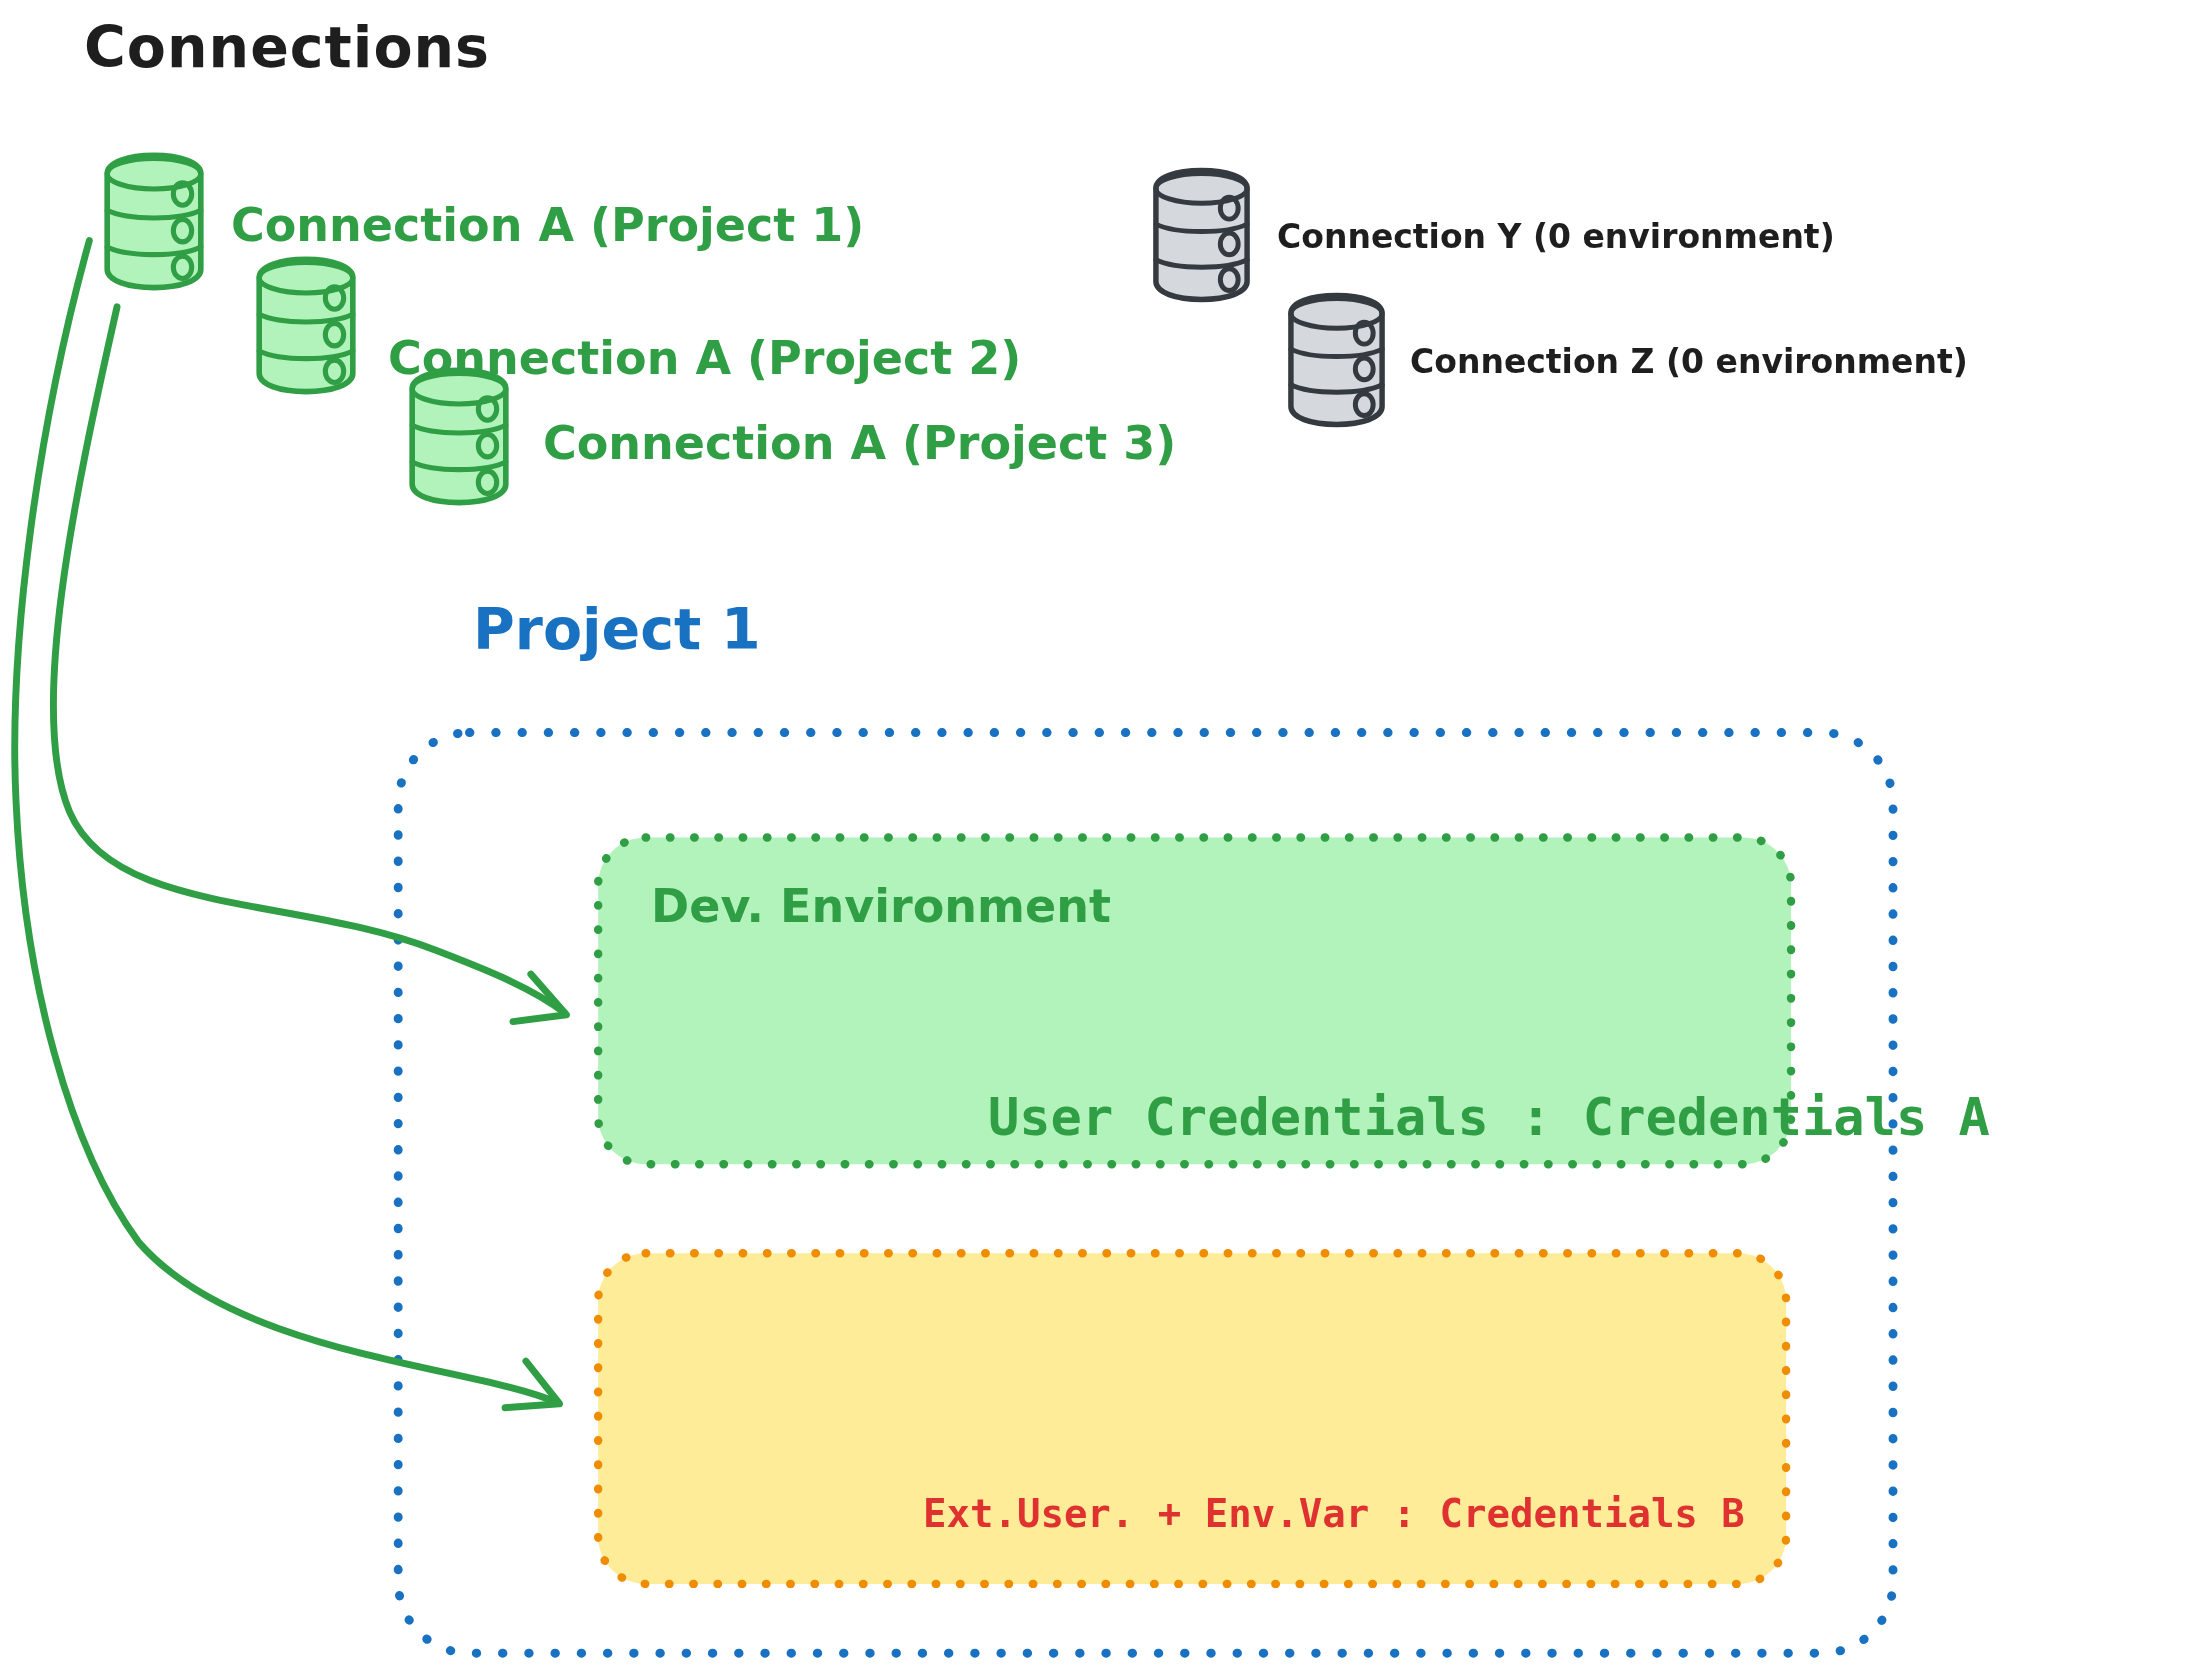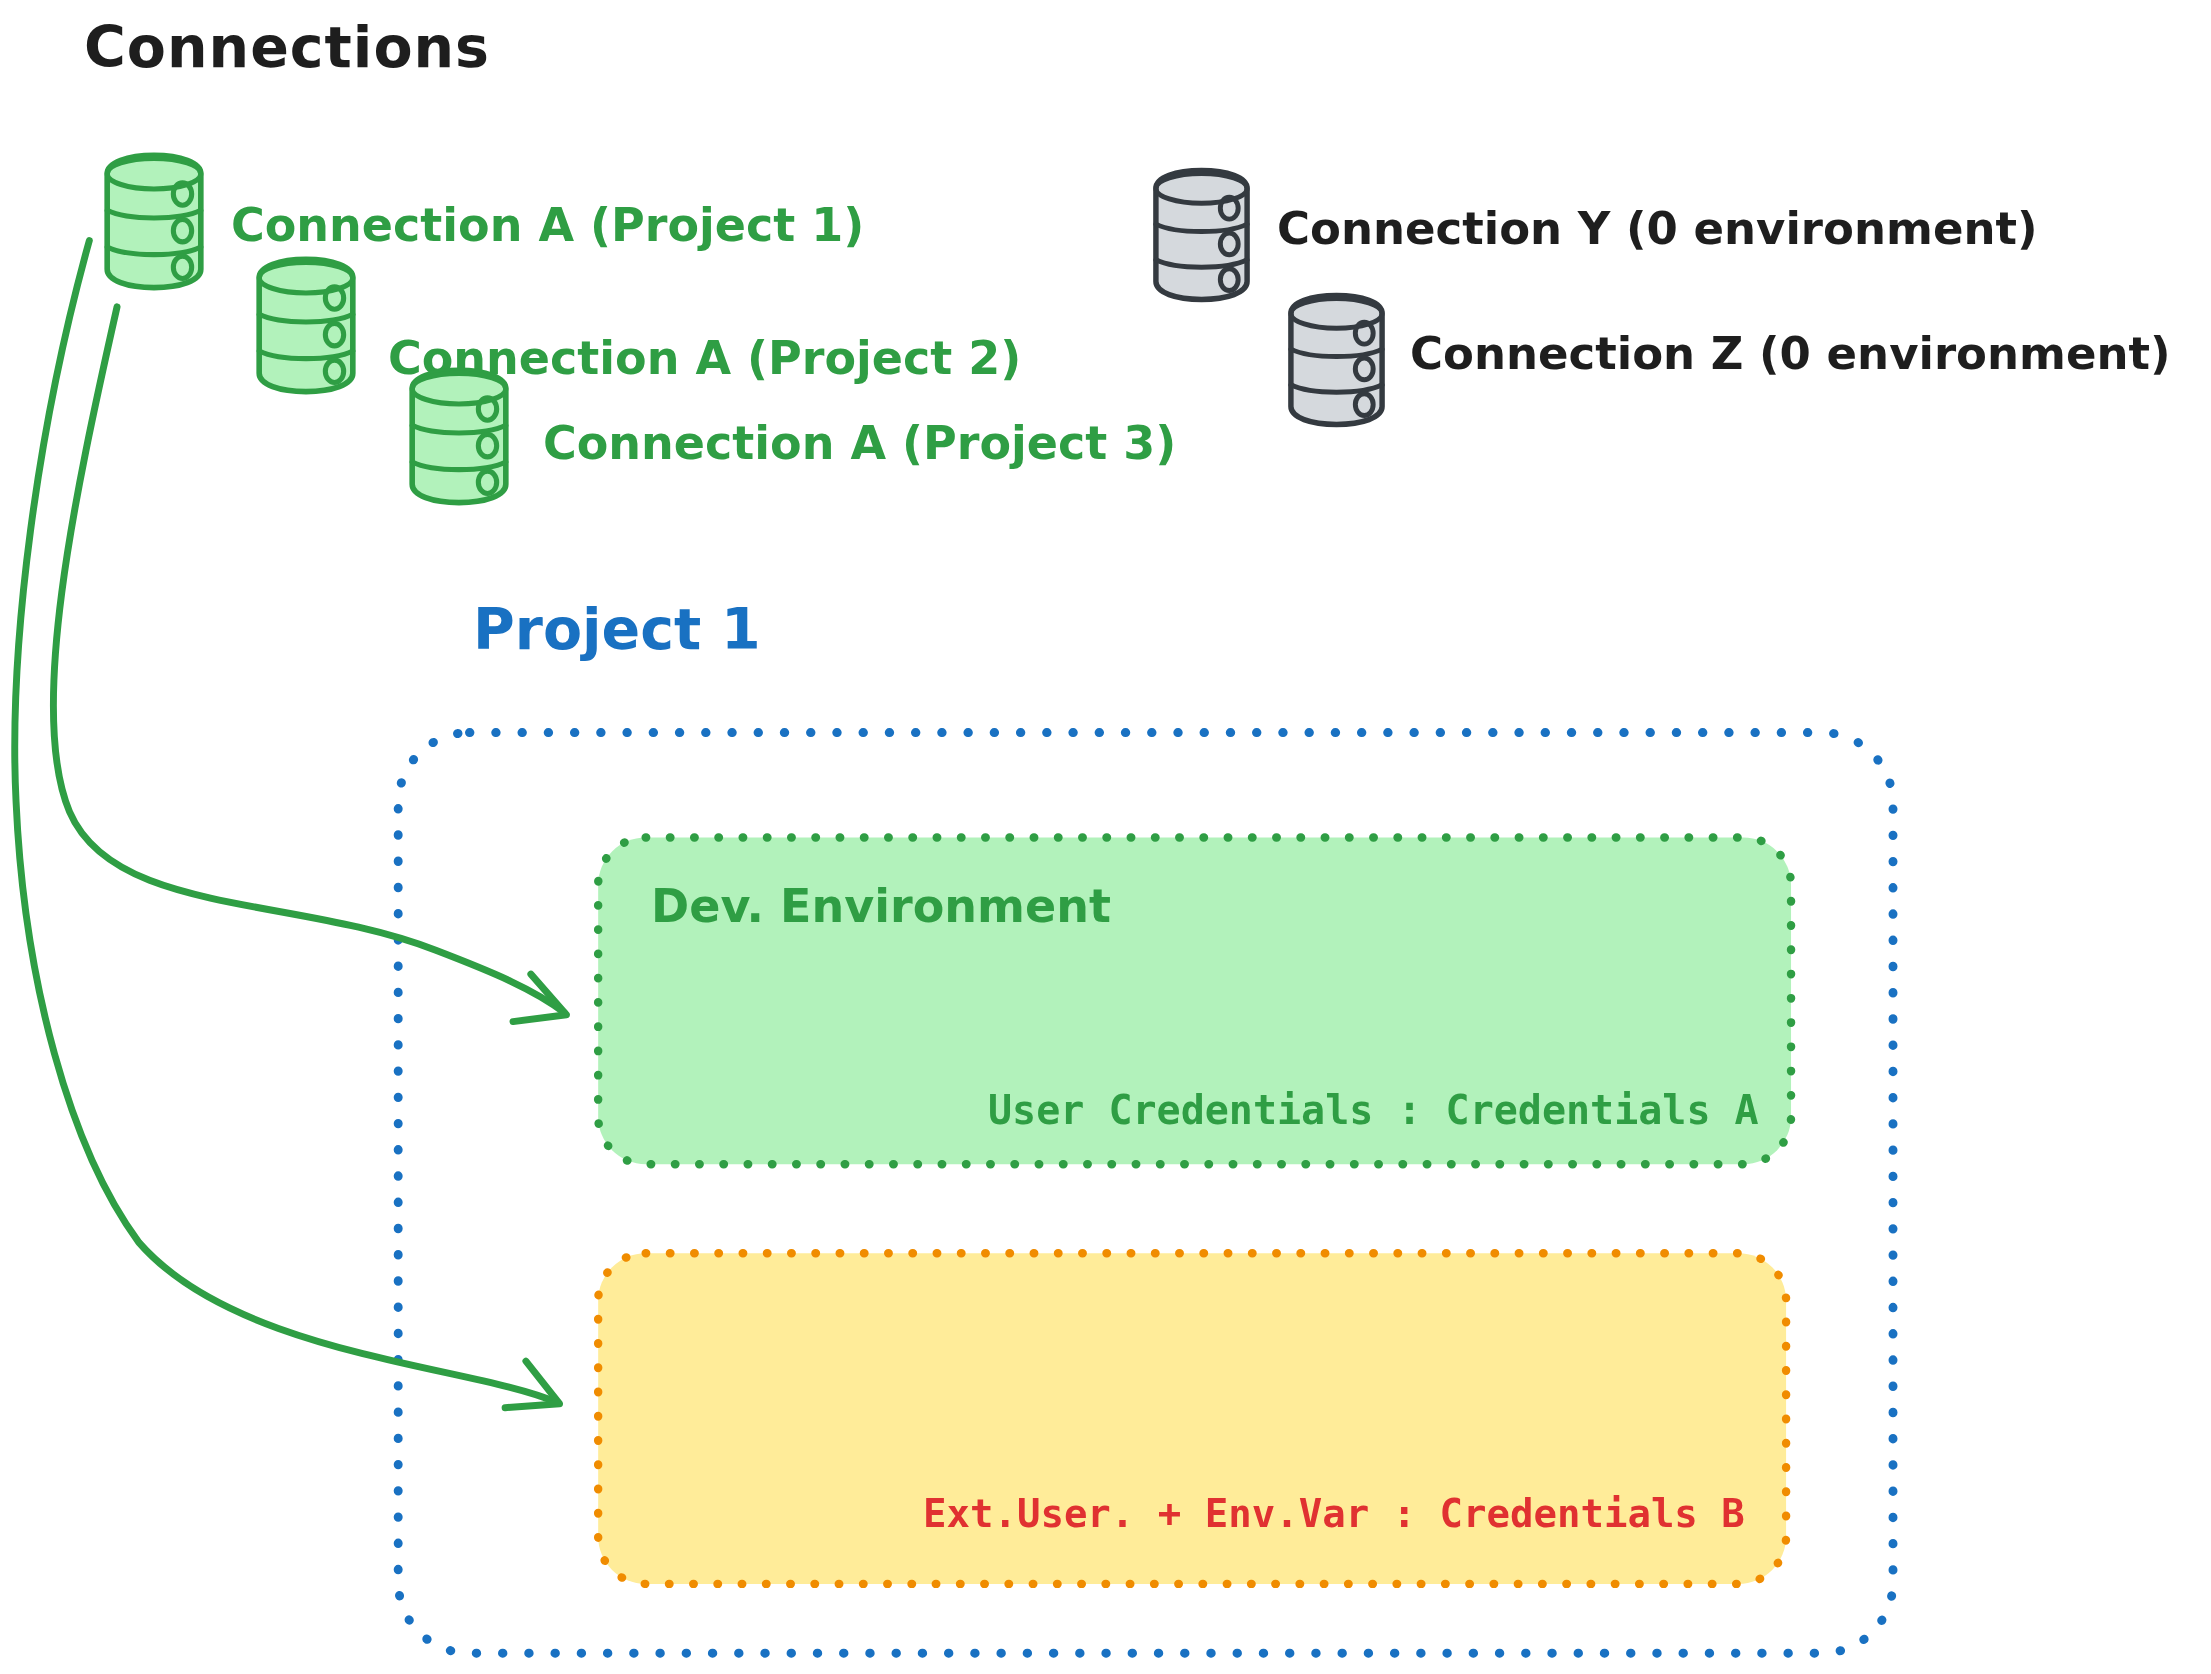--- a/index.html
+++ b/index.html
@@ -6,33 +6,33 @@
   body{width:2212px;height:1674px;overflow:hidden;font-family:"DejaVu Sans",sans-serif;}
   #canvas{position:relative;width:2212px;height:1674px;background:#ffffff;}
 
   .abs{position:absolute;}
 
   .main-title{
     font-size:57px;font-weight:700;color:var(--ink);letter-spacing:1px;
   }
   .conn-label{font-size:46px;font-weight:600;white-space:nowrap;}
   .conn-label.green{color:var(--green);}
-  .conn-label.black{color:var(--ink);font-size:45px;}
+  .conn-label.black{color:var(--ink);font-size:33px;margin-top:15px;}
 
   .project-title{font-size:57px;font-weight:700;color:var(--blue);}
 
   .env-title{font-size:46px;font-weight:600;white-space:nowrap;}
   .env-title.dev{color:var(--green);}
   .env-title.prod{color:var(--orange);}
 
   .mono-line{
     font-family:"DejaVu Sans Mono",monospace;
     white-space:pre;font-weight:700;
   }
-  .mono-green{color:var(--green);font-size:40px;}
+  .mono-green{color:var(--green);font-size:52px;}
   .mono-red{color:var(--red);font-size:39px;line-height:47px;}
 
   svg.db{overflow:visible;}
   svg.db .body{stroke-width:5.5;stroke-linecap:round;stroke-linejoin:round;}
   svg.db .lid, svg.db .sep, svg.db .hole{fill:none;stroke-width:5;stroke-linecap:round;}
   svg.db.green .body{fill:var(--green-fill);stroke:var(--green);}
   svg.db.green .lid, svg.db.green .sep, svg.db.green .hole{stroke:var(--green);}
   svg.db.gray .body{fill:var(--gray-fill);stroke:var(--gray-stroke);}
   svg.db.gray .lid, svg.db.gray .sep, svg.db.gray .hole{stroke:var(--gray-stroke);}
 

